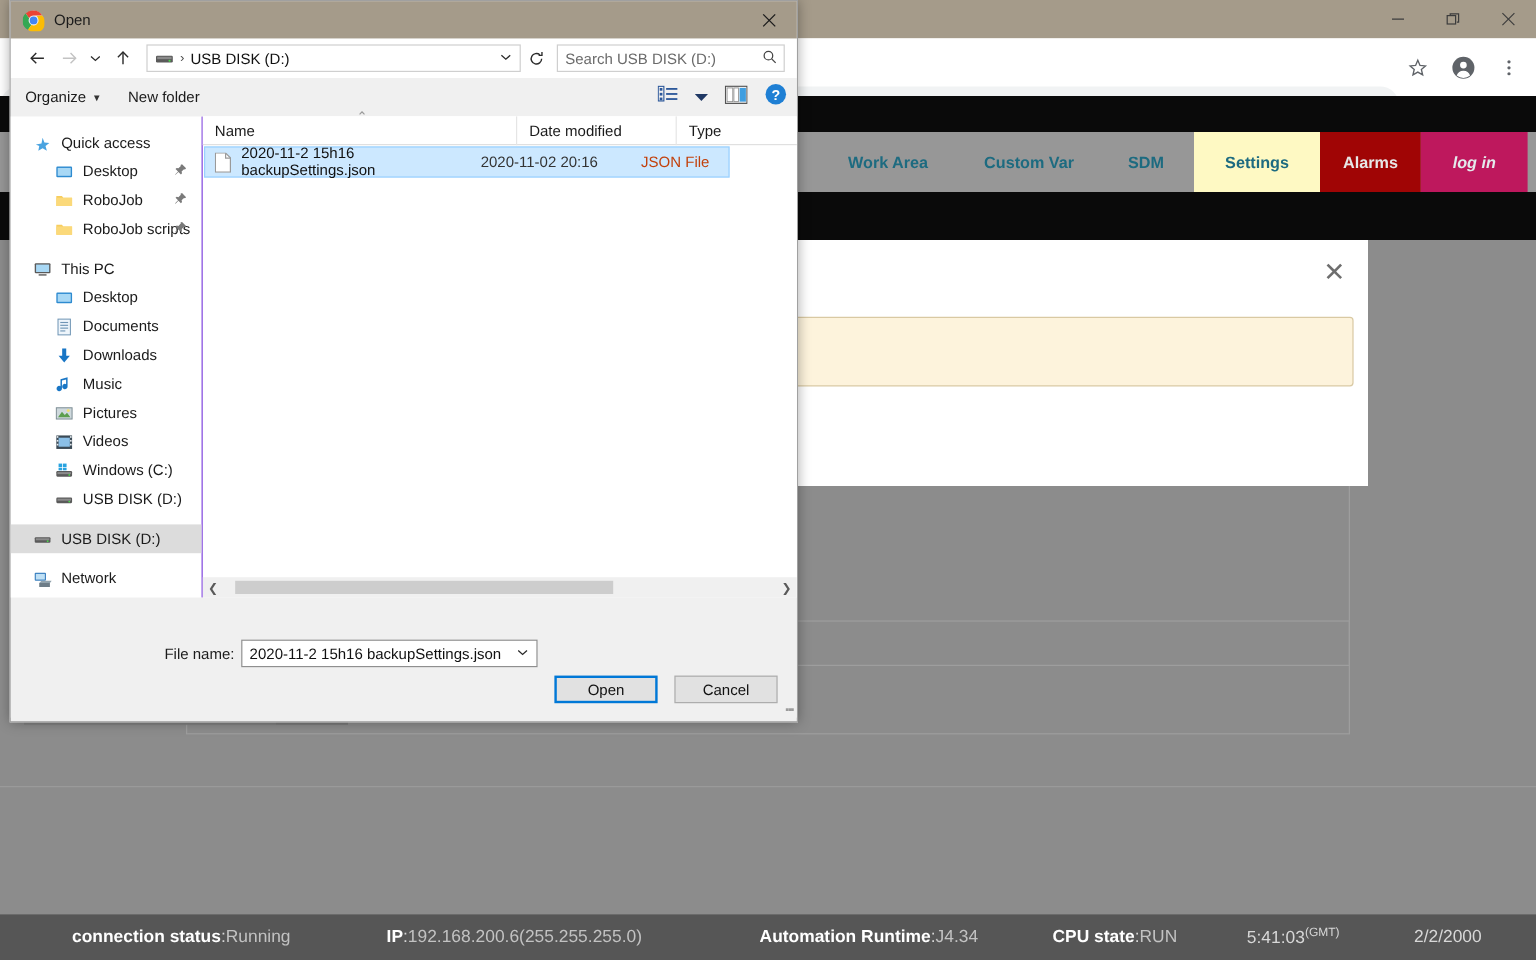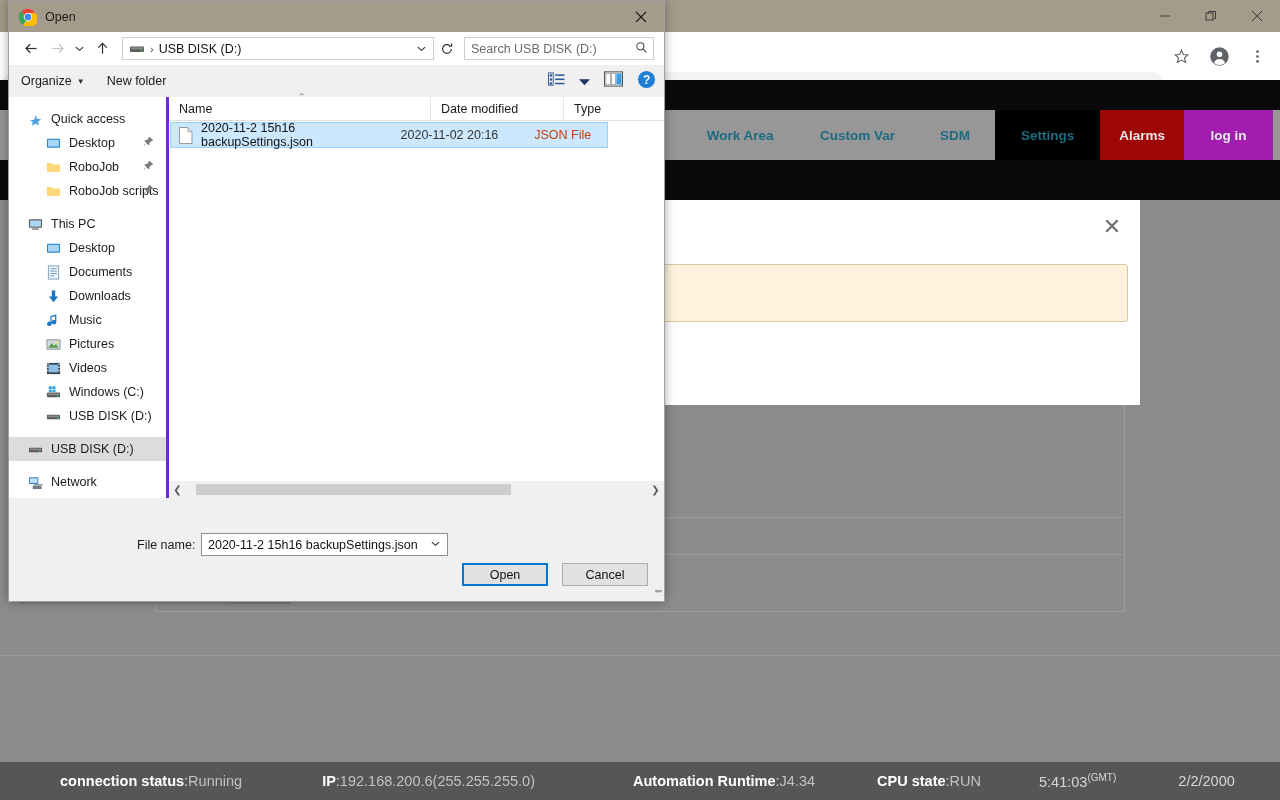--- a/index.html
+++ b/index.html
@@ -58,23 +58,23 @@
   }
   .navbar {
     position: absolute; left: 0; top: 30px; width: 1280px; height: 50px;
     background: #979797; display: flex; align-items: stretch;
   }
   .nav-item {
     display: flex; align-items: center; justify-content: center;
     font-size: 13.5px; font-weight: bold; color: #1d6b80;
     padding: 0 18px; white-space: nowrap; text-align: center;
   }
-  .nav-item.dim { background: #000000; }
+  .nav-item.dim { background: #fef9c3; }
   .nav-item.alarms { background: #a00505; color: #e7e7e7; }
-  .nav-item.login { background: #a21caf; color: #e4eaec; }
+  .nav-item.login { background: #be185d; color: #e4eaec; font-style: italic; }
   .app-blackband {
     position: absolute; left: 0; top: 80px; width: 1280px; height: 40px;
     background: #0a0a0a;
   }
 
   .panelA {
     position: absolute; left: 155px; top: 120px; width: 970px; height: 355px;
     border: 1px solid #9e9e9e; background: transparent;
   }
   .panelA-text {
@@ -180,21 +180,21 @@
     height: 32px; background: #f0f0f0; display: flex; align-items: center;
     padding: 0 12px; position: relative;
   }
   .cmd-item { font-size: 12.5px; color: #1b1b1b; display: flex; align-items: center; gap: 5px; margin-right: 22px; }
   .cmd-caret { font-size: 8px; color: #333; }
   .cmd-right { position: absolute; right: 8px; display: flex; align-items: center; gap: 14px; }
 
   .dlg-body { display: flex; height: 401px; background: #fff; }
   .dlg-sidebar {
     width: 203px; background: #fff; padding-top: 10px;
-    border-right: 3px solid #6d28d9; overflow: hidden;
+    border-right: 1px solid #6d28d9; overflow: hidden;
   }
   .side-item {
     height: 24px; display: flex; align-items: center; font-size: 12.5px; color: #1b1b1b;
     padding-left: 18px; position: relative;
   }
   .side-item.lvl2 { padding-left: 36px; }
   .side-item.sel { background: #dcdcdc; }
   .side-item .ico { width: 17px; height: 17px; margin-right: 7px; display:flex; align-items:center; justify-content:center; }
   .side-item .pin { position: absolute; right: 12px; color: #7a7a7a; }
   .side-gap { height: 9px; }

